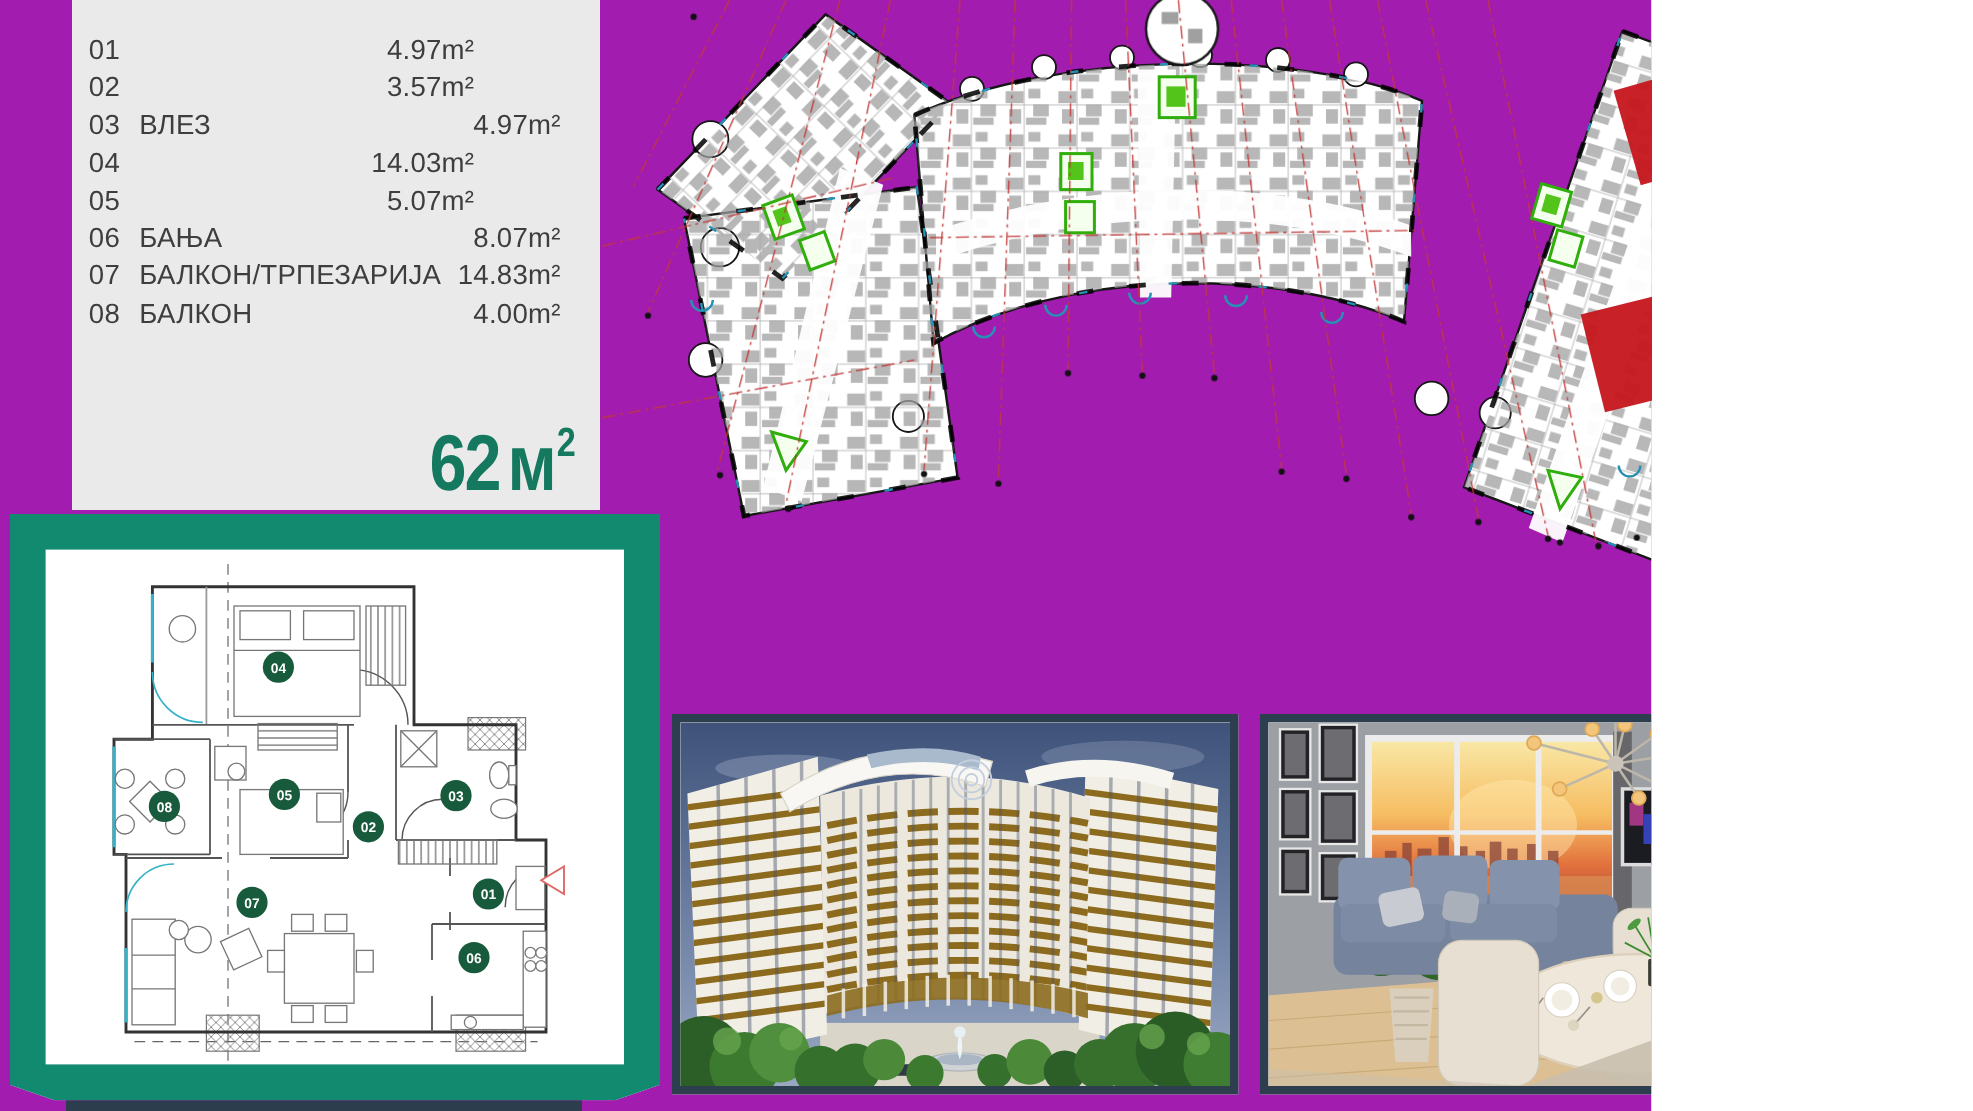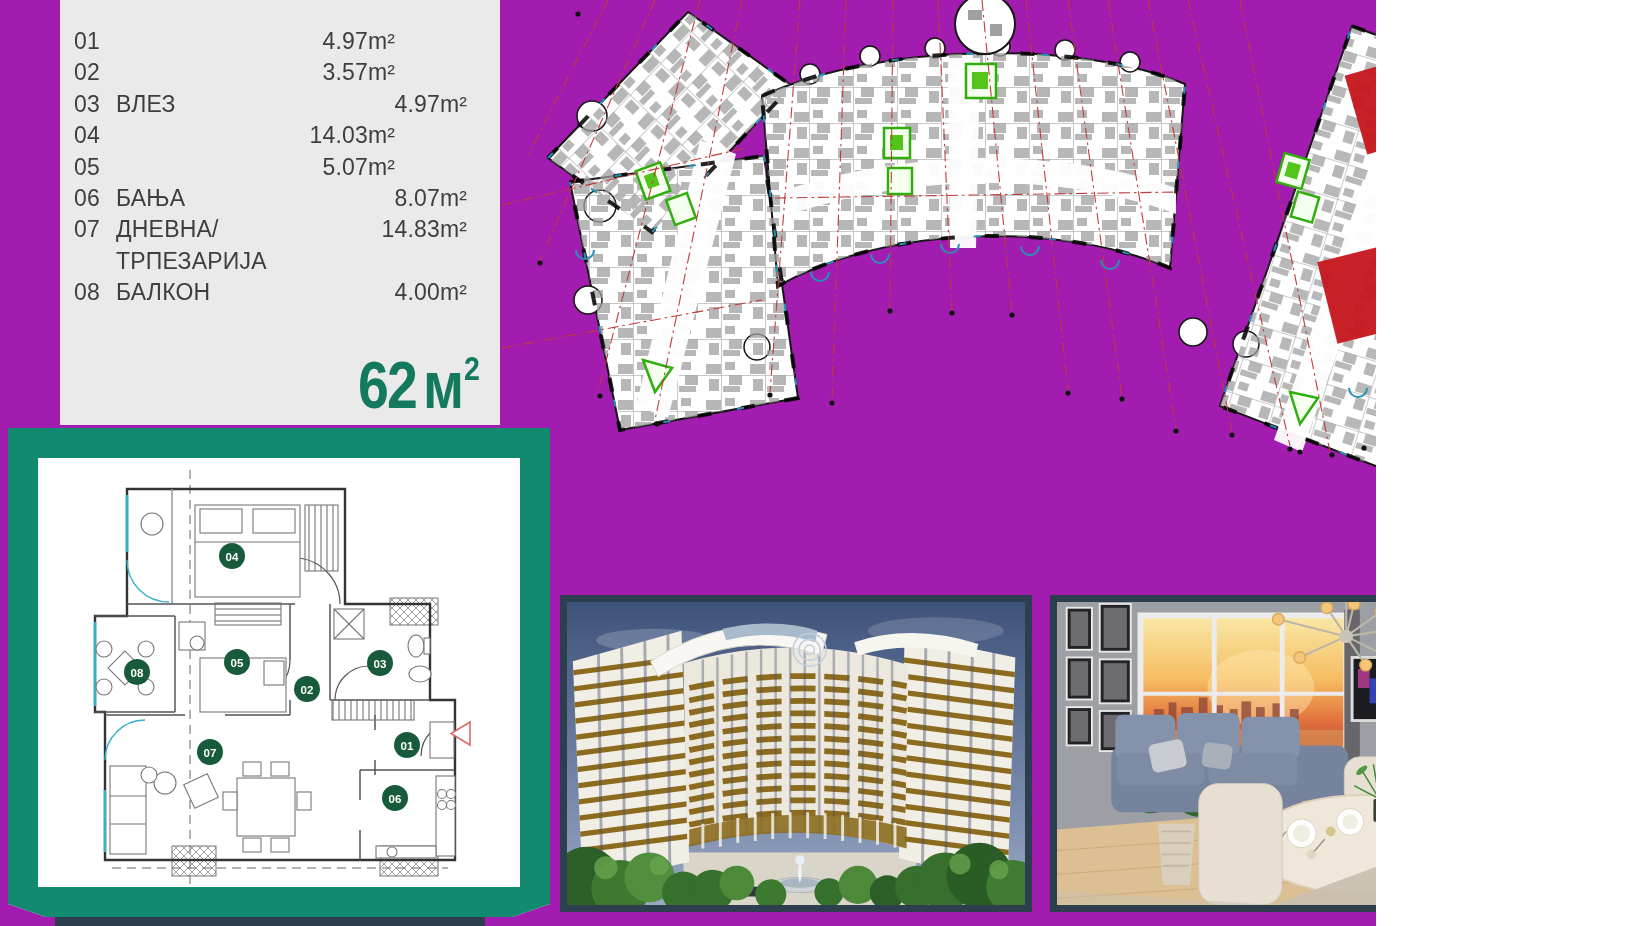--- a/index.html
+++ b/index.html
@@ -71,21 +71,21 @@
         <span class="unit">m²</span>
       </div>
       <div class="room-row">
         <span class="num">06</span>
         <span class="lbl">БАЊА</span>
         <span class="area">8.07</span>
         <span class="unit">m²</span>
       </div>
       <div class="room-row">
         <span class="num">07</span>
-        <span class="lbl">ДНЕВНА/ТРПЕЗАРИЈА</span>
+        <span class="lbl">БАЛКОН/ТРПЕЗАРИЈА</span>
         <span class="area">14.83</span>
         <span class="unit">m²</span>
       </div>
       <div class="room-row">
         <span class="num">08</span>
         <span class="lbl">БАЛКОН</span>
         <span class="area">4.00</span>
         <span class="unit">m²</span>
       </div>
     </div>

